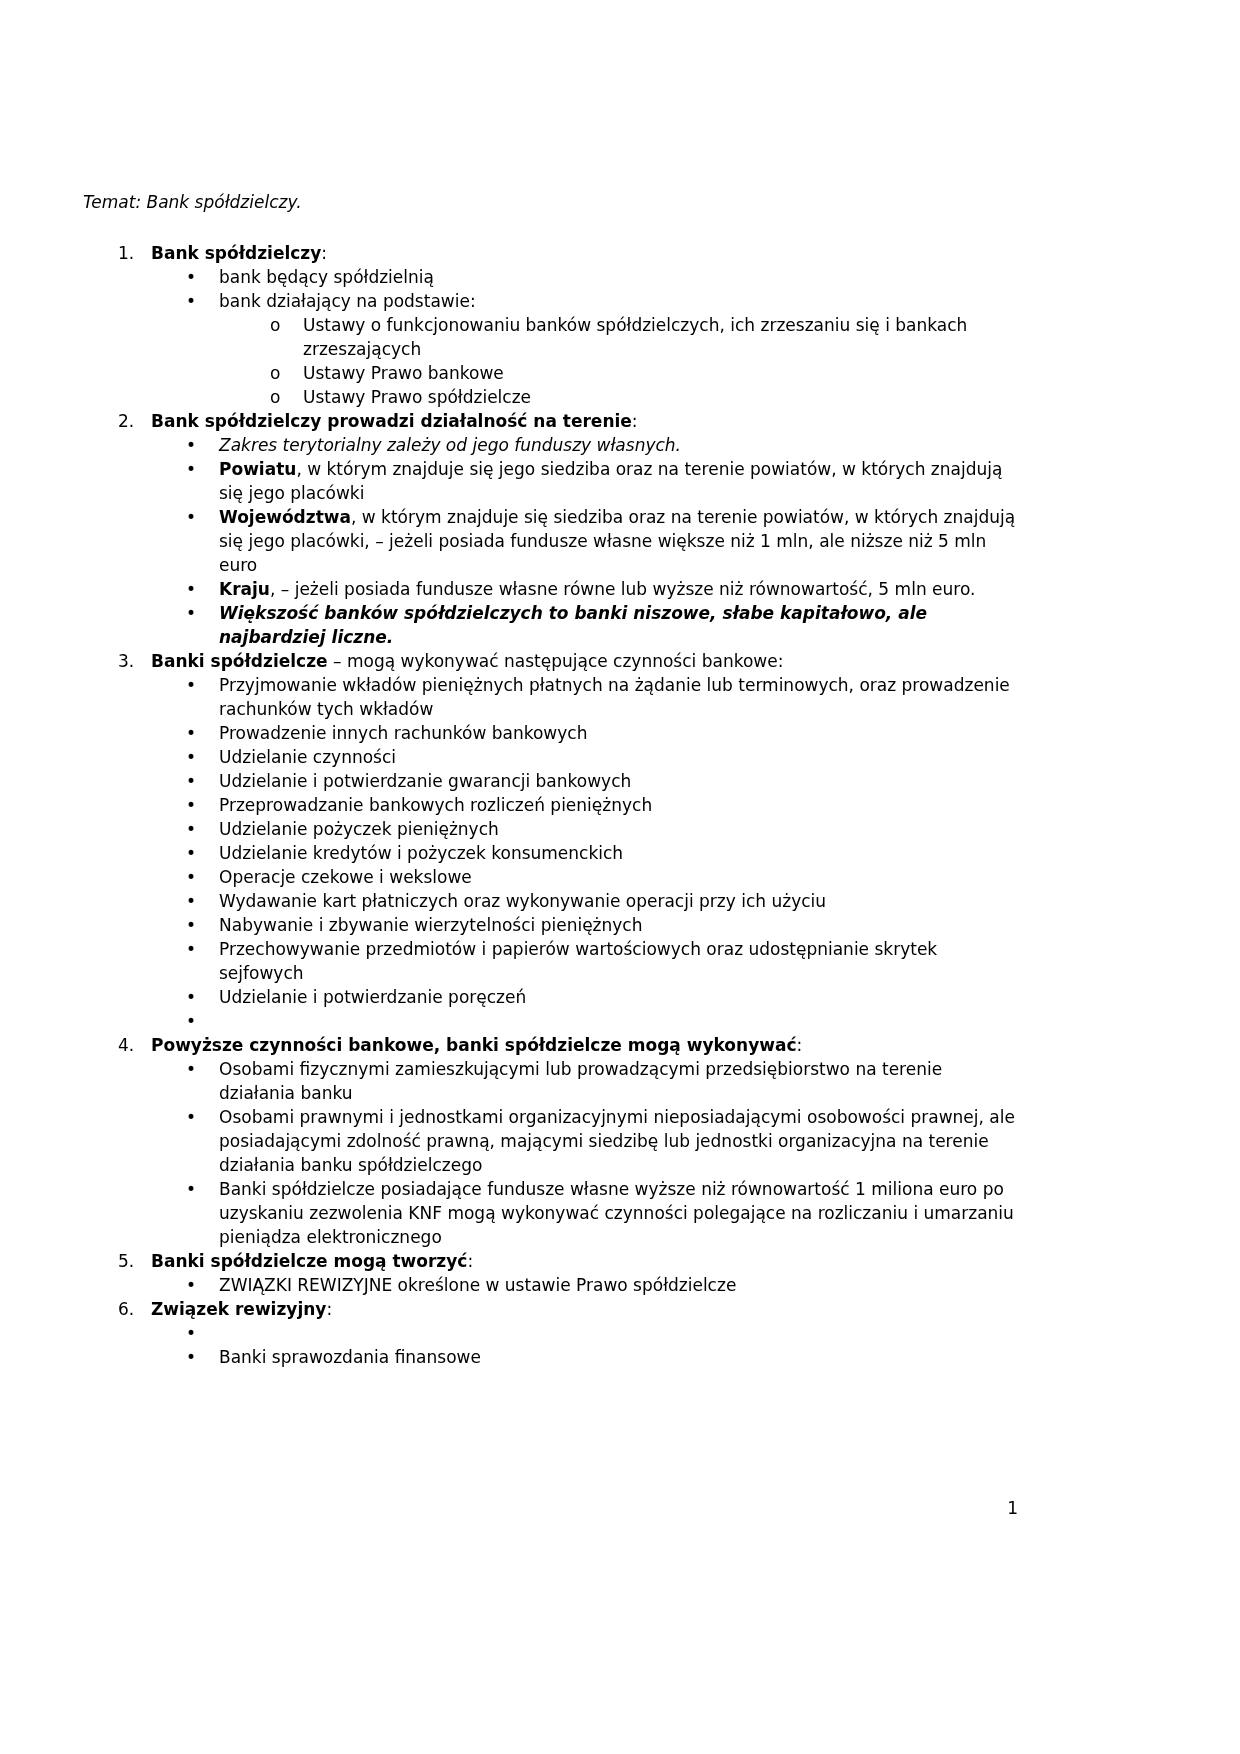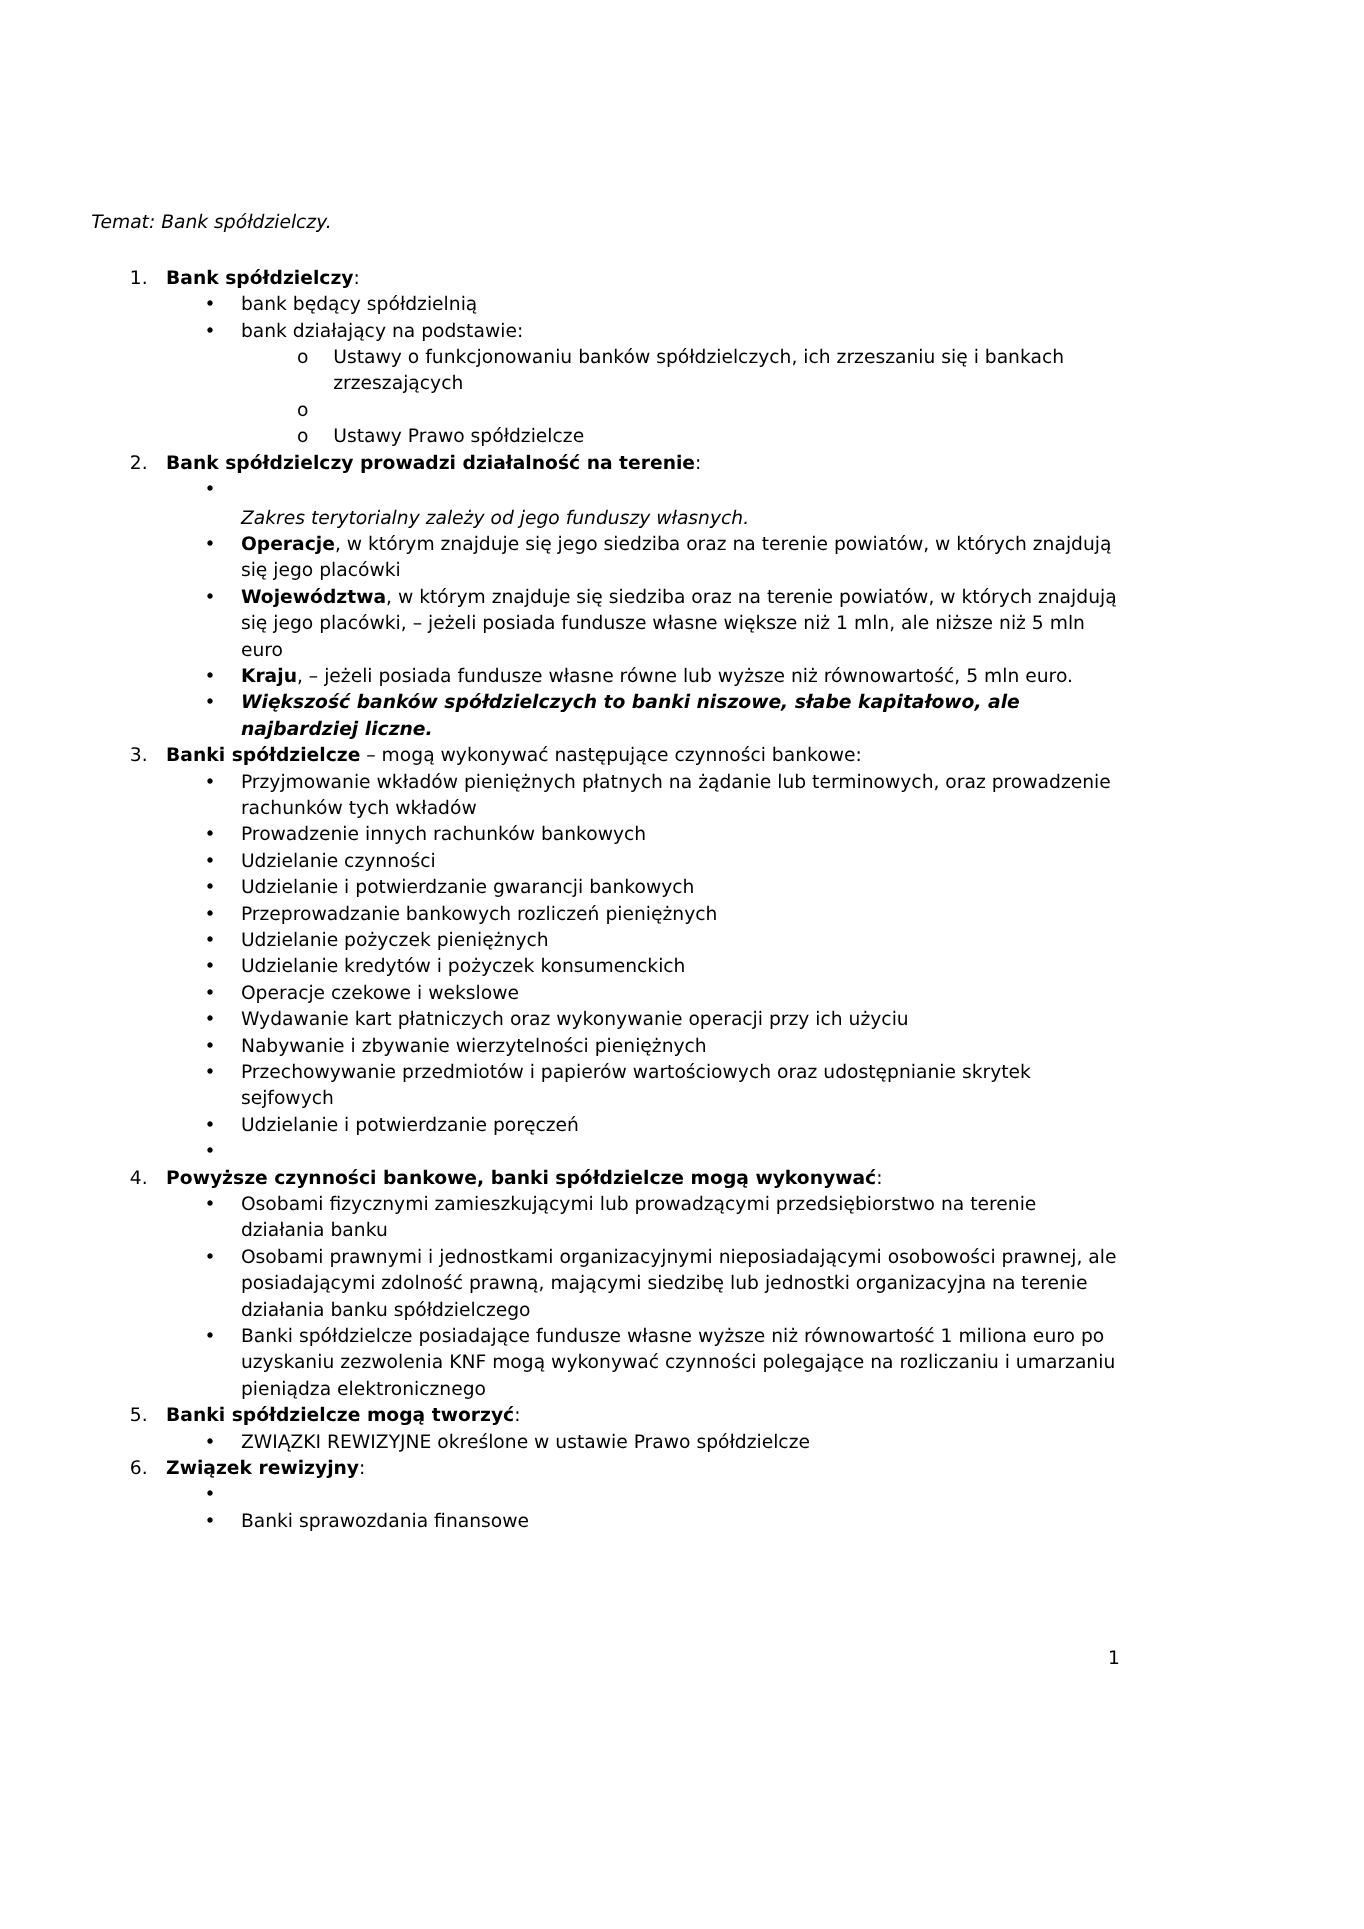--- a/index.html
+++ b/index.html
@@ -53,21 +53,21 @@
   }
   .row.sub .marker {
     margin-left: 187px;
     width: 33px;
   }
   .text {
     flex: 1 1 auto;
     min-width: 0;
   }
   b { font-weight: bold; }
-  .italic { font-style: italic; margin-top: 26px; }
+  .italic { font-style: italic; }
   .bold-italic { font-style: italic; font-weight: bold; }
   .page-number {
     position: absolute;
     left: 83px;
     top: 1496px;
     width: 935px;
     text-align: right;
     font-size: 17px;
   }
 </style>
@@ -90,38 +90,39 @@
           <div class="row bullet">
             <span class="marker">•</span>
             <span class="text">bank działający na podstawie:</span>
           </div>
           <div class="row sub">
             <span class="marker">o</span>
             <span class="text">Ustawy o funkcjonowaniu banków spółdzielczych, ich zrzeszaniu się i bankach zrzeszających</span>
           </div>
           <div class="row sub">
             <span class="marker">o</span>
+            <span class="text">Ustawy Prawo bankowe</span>
           </div>
           <div class="row sub">
             <span class="marker">o</span>
             <span class="text">Ustawy Prawo spółdzielcze</span>
           </div>
         </li>
         <li class="section">
           <div class="row head">
             <span class="marker">2.</span>
             <span class="text"><b>Bank spółdzielczy prowadzi działalność na terenie</b>:</span>
           </div>
           <div class="row bullet">
             <span class="marker">•</span>
             <span class="text italic">Zakres terytorialny zależy od jego funduszy własnych.</span>
           </div>
           <div class="row bullet">
             <span class="marker">•</span>
-            <span class="text"><b>Operacje</b>, w którym znajduje się jego siedziba oraz na terenie powiatów, w których znajdują się jego placówki</span>
+            <span class="text"><b>Powiatu</b>, w którym znajduje się jego siedziba oraz na terenie powiatów, w których znajdują się jego placówki</span>
           </div>
           <div class="row bullet">
             <span class="marker">•</span>
             <span class="text"><b>Województwa</b>, w którym znajduje się siedziba oraz na terenie powiatów, w których znajdują się jego placówki, – jeżeli posiada fundusze własne większe niż 1 mln, ale niższe niż 5 mln euro</span>
           </div>
           <div class="row bullet">
             <span class="marker">•</span>
             <span class="text"><b>Kraju</b>, – jeżeli posiada fundusze własne równe lub wyższe niż równowartość, 5 mln euro.</span>
           </div>
           <div class="row bullet">

